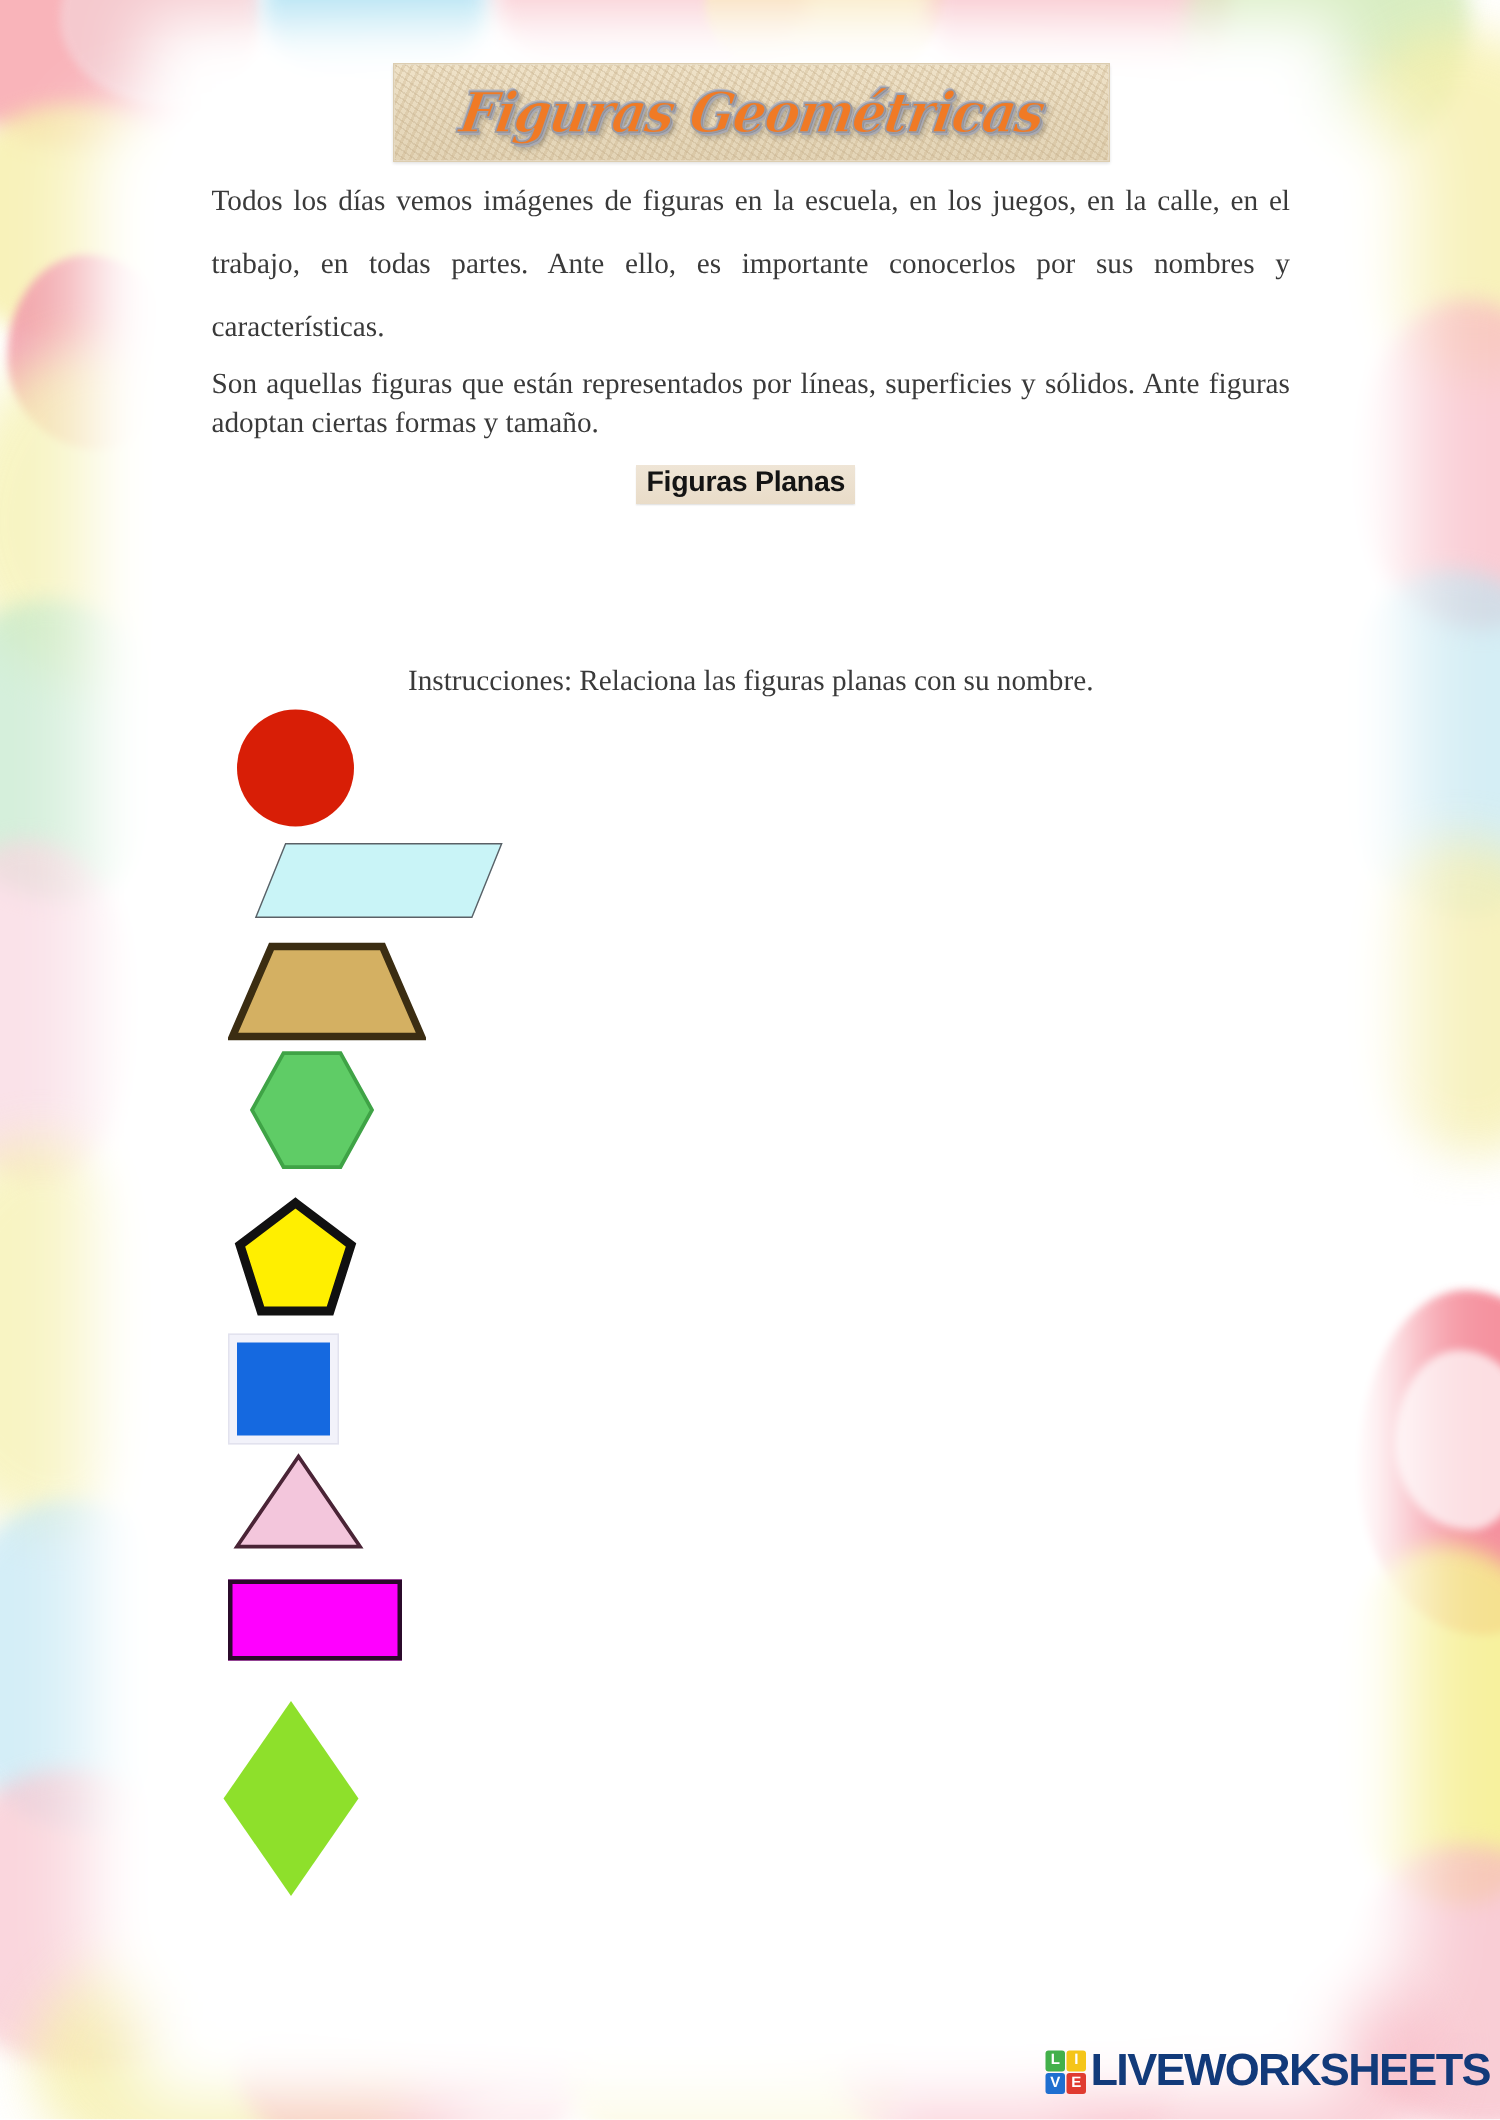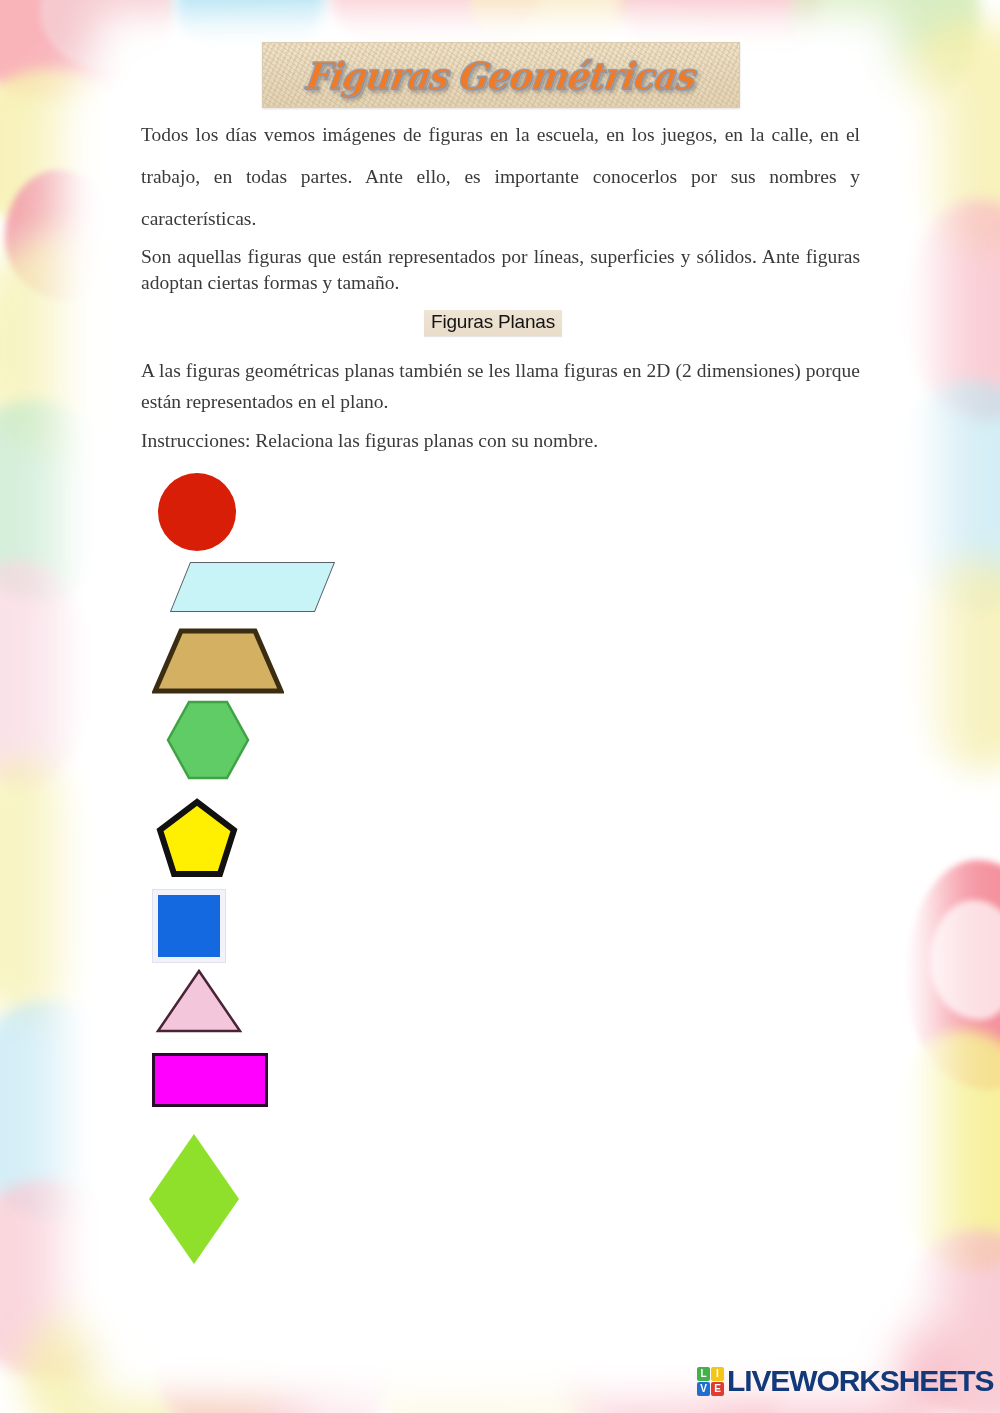--- a/index.html
+++ b/index.html
@@ -100,34 +100,34 @@
   }
   #para-2 {
     left: 141px; top: 244px; width: 719px;
     line-height: 26px;
   }
   #para-3 {
     left: 141px; top: 355px; width: 719px;
     line-height: 31px;
   }
   #para-4 {
-    left: 141px; top: 428px; width: 719px;
+    left: 141px; top: 442px; width: 719px;
     line-height: 26px;
-    text-align: left;
+    text-align: center;
   }
 
   
   #subheading {
     position: absolute;
     left: 424px; top: 310px;
     padding: 1px 7px 3px 7px;
     background: linear-gradient(180deg,#efe5d6 0%, #e9dcc8 100%);
     color: #141414;
     font-size: 19px;
-    font-weight: normal;
+    font-weight: bold;
     letter-spacing: -0.2px;
     box-shadow: 0 1px 1px rgba(0,0,0,.10);
   }
 
   
   #shapes-col { position: absolute; left: 0; top: 0; }
   .shape-wrap { position: absolute; }
 
   .sh-circle {
     width: 78px; height: 78px;
@@ -251,21 +251,20 @@
 
   <div id="title-banner">
     <span id="title-text">Figuras Geométricas</span>
   </div>
 
   <div class="para" id="para-1">Todos los días vemos imágenes de figuras en la escuela, en los juegos, en la calle, en el trabajo, en todas partes. Ante ello, es importante conocerlos por sus nombres y características.</div>
   <div class="para" id="para-2">Son aquellas figuras que están representados por líneas, superficies y sólidos. Ante figuras adoptan ciertas formas y tamaño.</div>
 
   <div id="subheading">Figuras Planas</div>
 
-  <div class="para" id="para-3">A las figuras geométricas planas también se les llama figuras en 2D (2 dimensiones) porque están representados en el plano.</div>
   <div class="para" id="para-4">Instrucciones: Relaciona las figuras planas con su nombre.</div>
 
   <div id="shapes-col">
 
     <div class="shape-wrap" style="left:158px; top:473px;">
       <div class="sh-circle"></div>
     </div>
 
     <div class="shape-wrap" style="left:180px; top:562px;">
       <div class="sh-parallelogram"></div>

